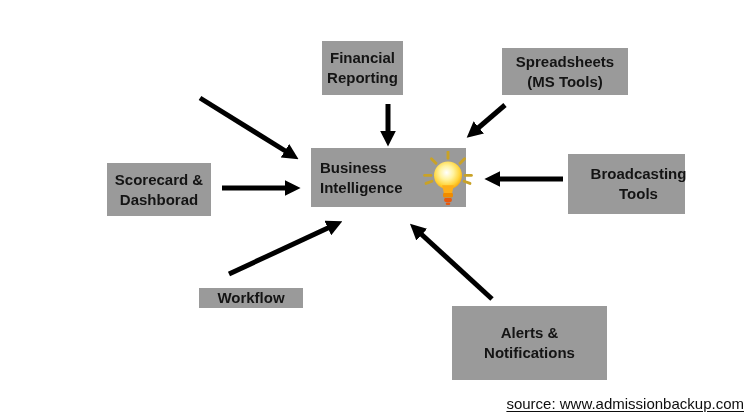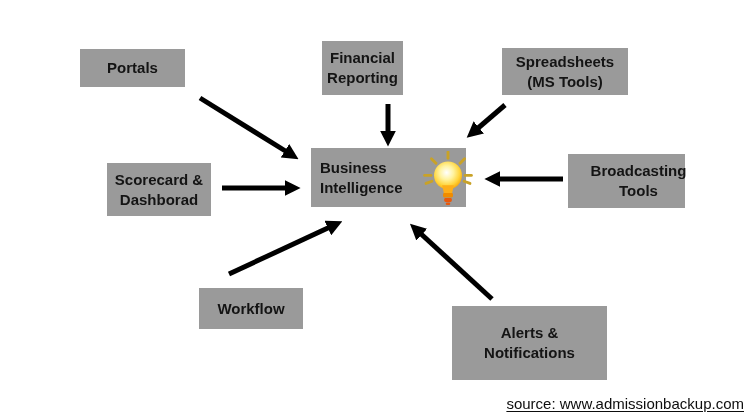--- a/index.html
+++ b/index.html
@@ -25,22 +25,22 @@
     align-items: center;
     justify-content: center;
     text-align: center;
     padding: 2px 4px;
   }
 
   .node-portals        { left:  80px; top:  49px; width: 105px; height: 38px; }
   .node-financial      { left: 322px; top:  41px; width: 81px; height: 54px; }
   .node-spreadsheets   { left: 502px; top:  48px; width: 126px; height: 47px; }
   .node-scorecard      { left: 107px; top: 163px; width: 104px; height: 53px; }
-  .node-broadcasting   { left: 568px; top: 154px; width: 117px; height: 54px; padding-left: 28px; }
-  .node-workflow       { left: 199px; top: 288px; width: 104px; height: 41px; }
+  .node-broadcasting   { left: 568px; top: 154px; width: 117px; height: 60px; padding-left: 28px; }
+  .node-workflow       { left: 199px; top: 288px; width: 104px; height: 20px; }
   .node-alerts         { left: 452px; top: 306px; width: 155px; height: 74px; }
 
   .node-center {
     position: absolute;
     left: 311px; top: 148px; width: 155px; height: 59px;
     background: #9a9a9a;
     display: flex;
     align-items: center;
     justify-content: flex-start;
     padding-left: 9px;
@@ -72,23 +72,20 @@
     color: #0d0d0d;
     text-decoration: underline;
     text-underline-offset: 2px;
   }
 </style>
 </head>
 <body>
 
 <div class="canvas">
 
-  <div class="node node-portals">
-    <span>Portals</span>
-  </div>
 
   <div class="node node-financial">
     <span>Financial Reporting</span>
   </div>
 
   <div class="node node-spreadsheets">
     <span>Spreadsheets (MS Tools)</span>
   </div>
 
   <div class="node node-scorecard">

